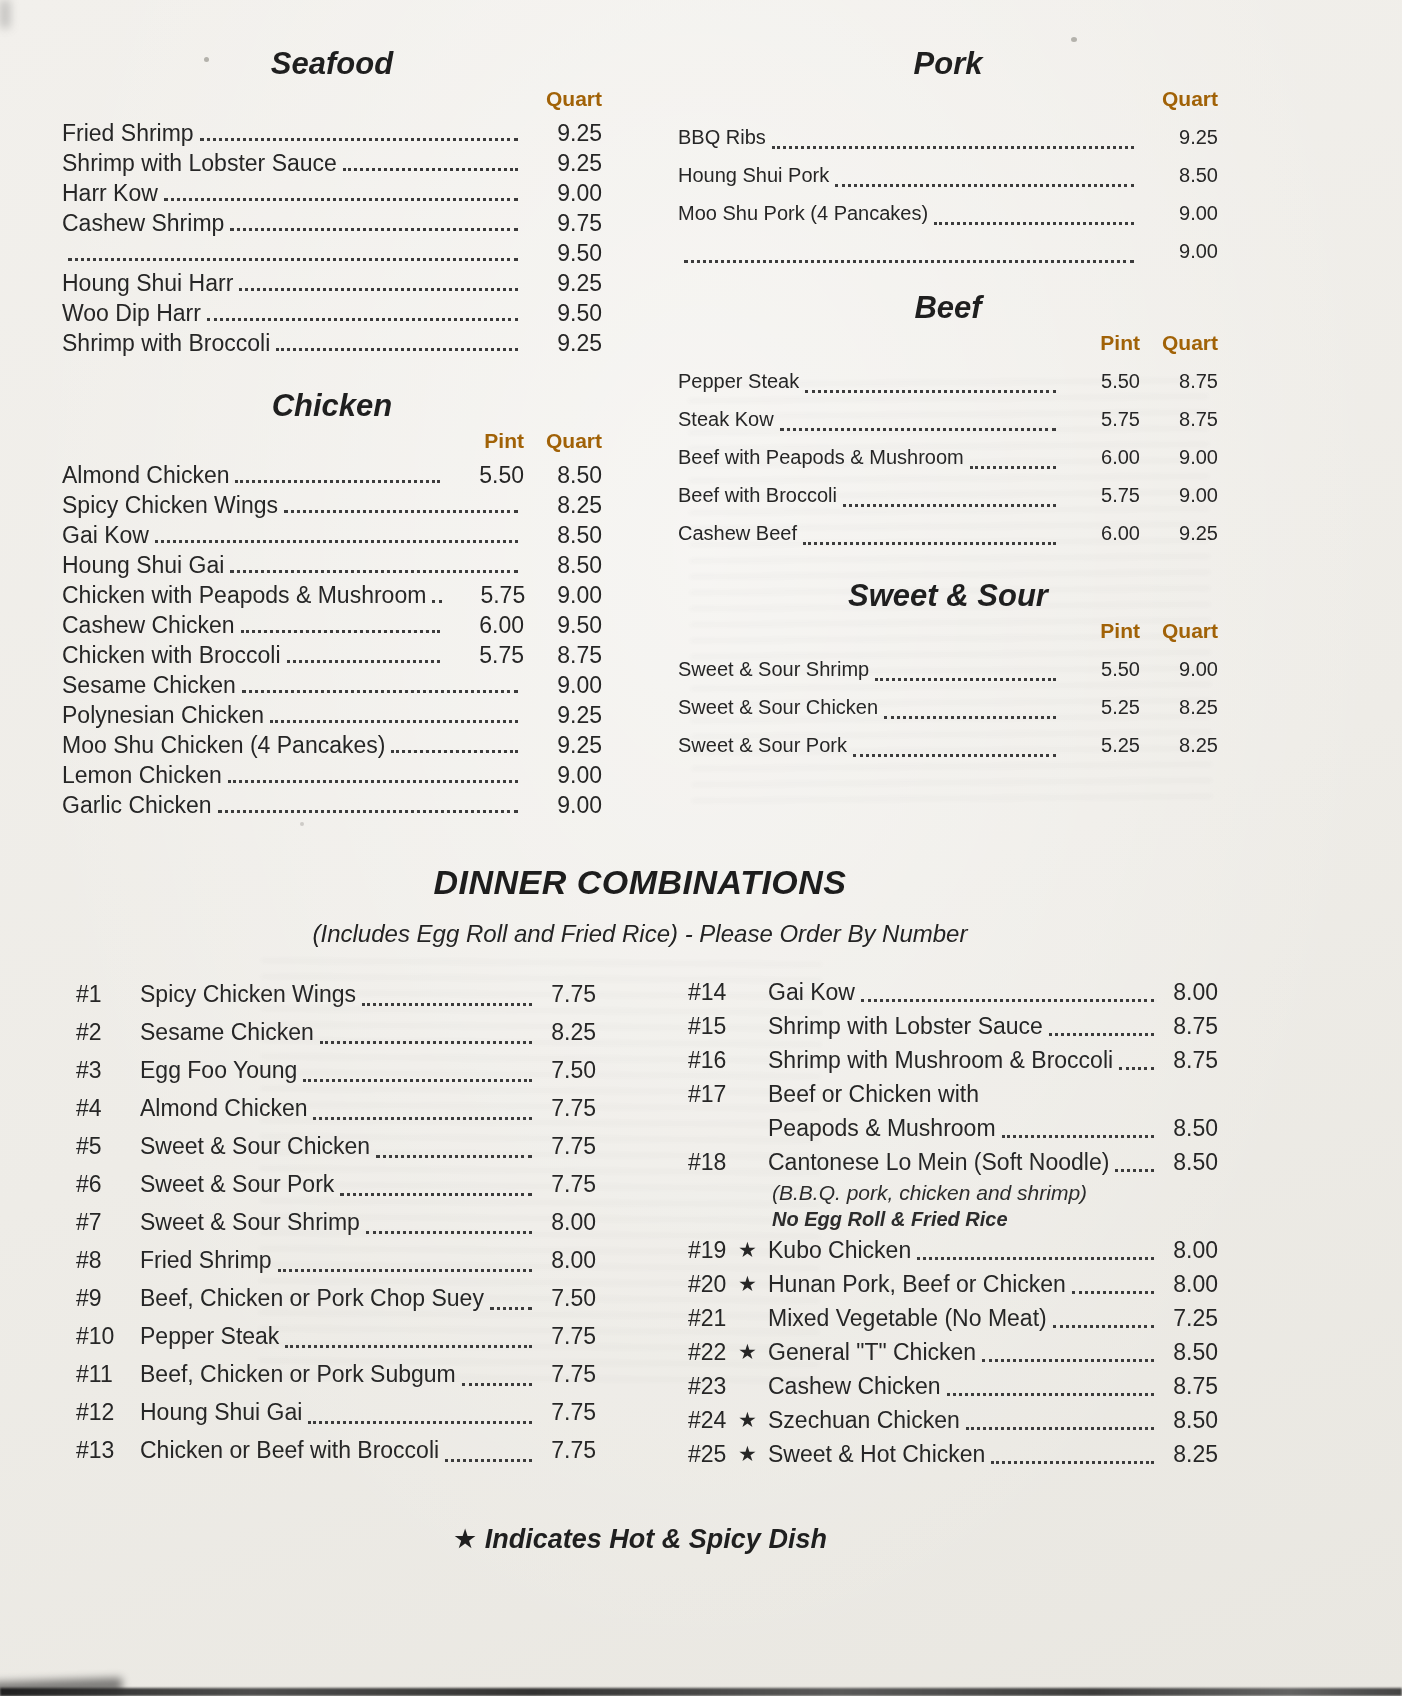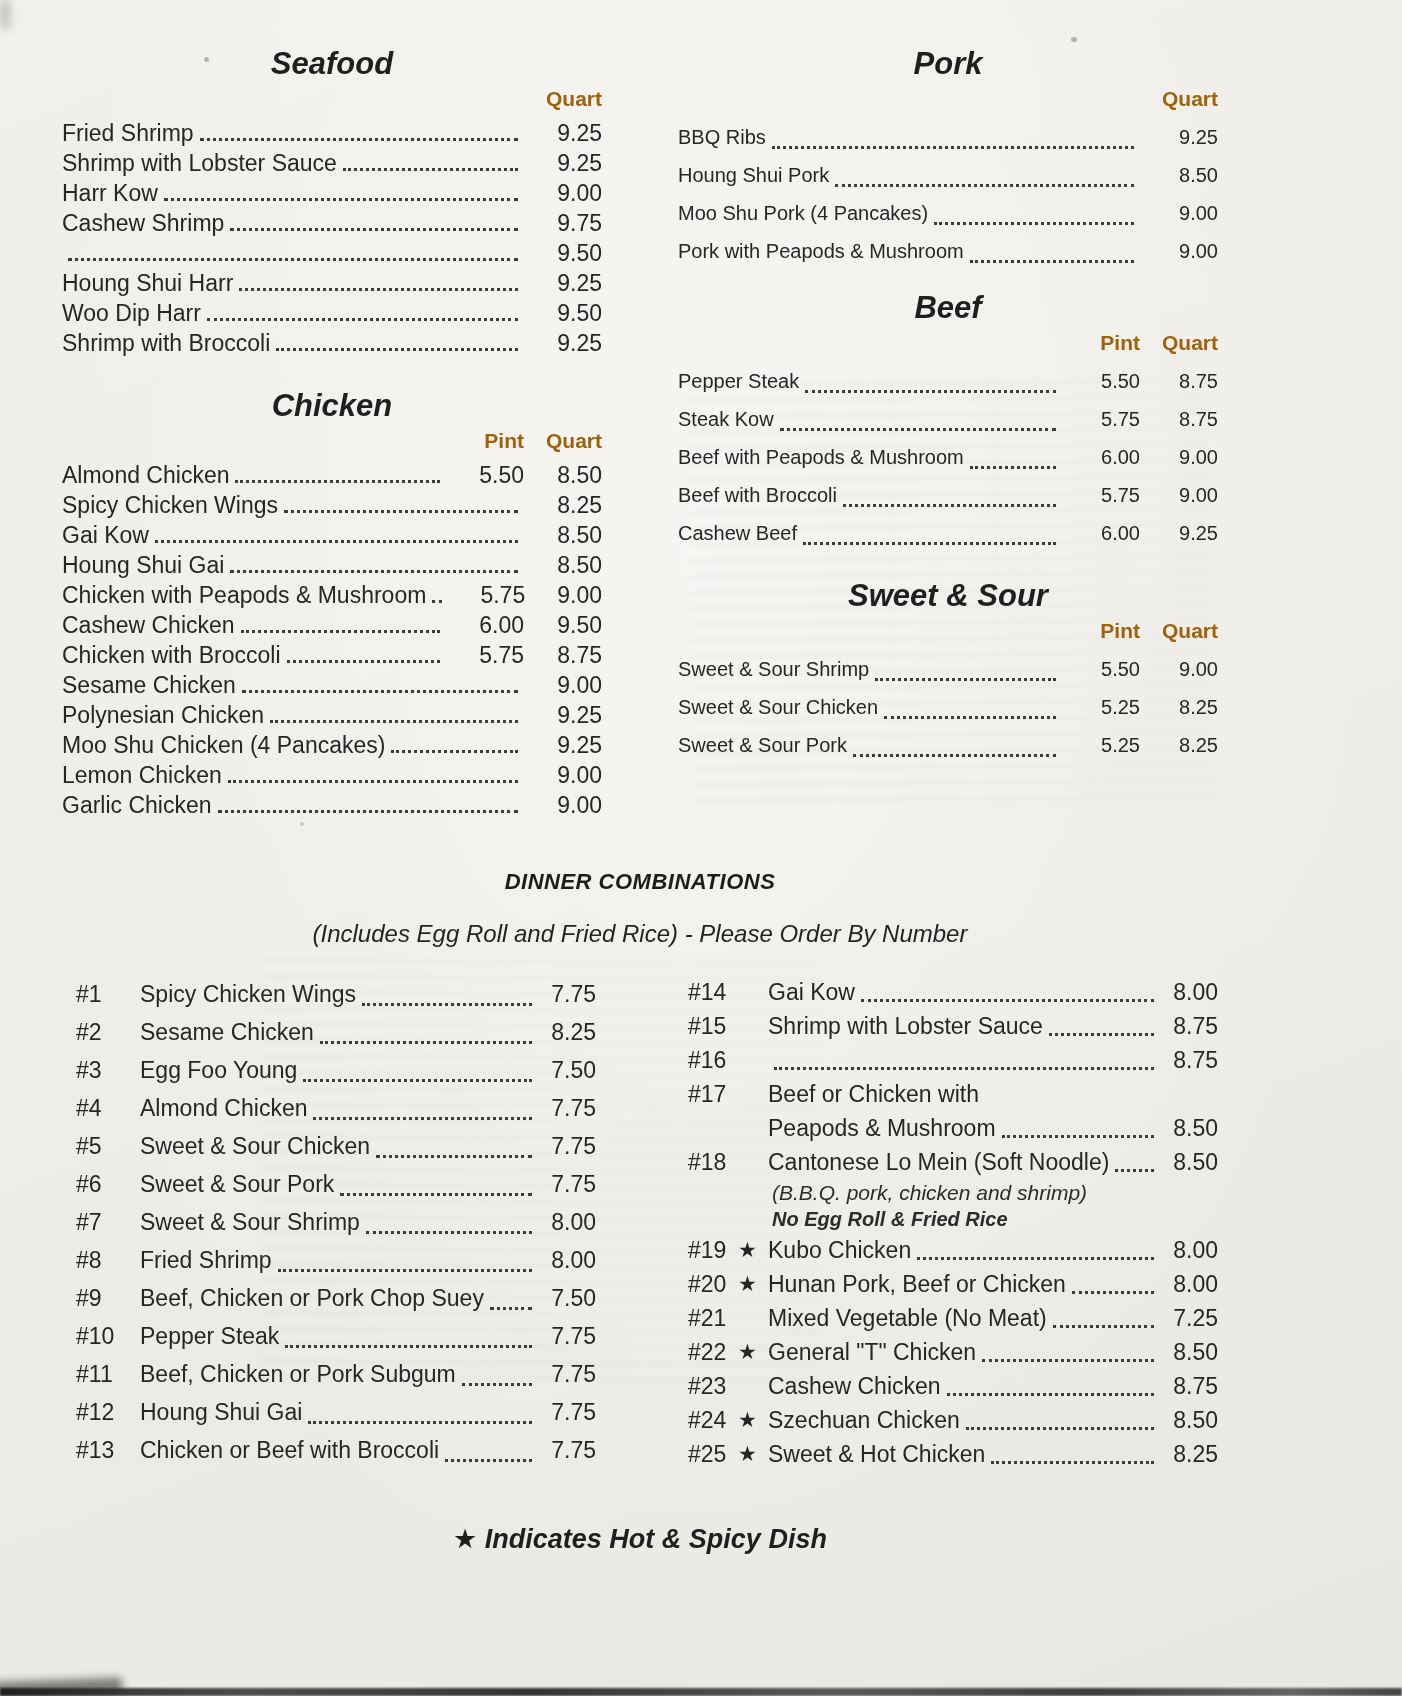--- a/index.html
+++ b/index.html
@@ -36,21 +36,21 @@
   .left-top .menu-row { line-height: 30px; }
   .right-top .menu-row { line-height: 38px; font-size: 20px; }
   .item-name { white-space: nowrap; }
   .dots { flex: 1; border-bottom: 3px dotted #3c3c3c; margin: 0 6px 7px 6px; min-width: 10px; }
   .price { width: 78px; text-align: right; }
 
   .item-note { font-style: italic; font-size: 21px; line-height: 28px; padding-left: 52px; color: #2c2c2c; }
 
   .dinner { margin-top: 42px; }
   .dinner-title {
-    text-align: center; font-size: 22px; font-weight: 700; font-style: italic;
+    text-align: center; font-size: 34px; font-weight: 700; font-style: italic;
     line-height: 40px; margin: 17px; color: #1d1d1d; letter-spacing: 0.5px;
   }
   .dinner-sub { text-align: center; font-style: italic; font-size: 24px; line-height: 30px; margin-top: 6px; color: #242424; }
 
   .combos { display: grid; grid-template-columns: 520px 530px; column-gap: 92px; margin: 26px 0 0 14px; }
   .combos .menu-row { font-size: 23px; }
   .combos-left .menu-row { line-height: 38px; }
   .combos-right .menu-row { line-height: 34px; }
   .combo-num { width: 64px; flex: none; }
   .combos-right .combo-num { width: 50px; }
@@ -237,21 +237,20 @@
               <span class="item-name">Houng Shui Pork</span>
               <span class="dots"></span>
               <span class="price">8.50</span>
             </div>
             <div class="menu-row">
               <span class="item-name">Moo Shu Pork (4 Pancakes)</span>
               <span class="dots"></span>
               <span class="price">9.00</span>
             </div>
             <div class="menu-row">
-              <span class="item-name">Pork with Peapods &amp; Mushroom</span>
               <span class="dots"></span>
               <span class="price">9.00</span>
             </div>
           </div>
       </section>
 
       <section class="mt-beef">
         <h2 class="section-title">Beef</h2>
         <div class="col-heads">
           <span class="ph">Pint</span>
@@ -417,20 +416,21 @@
           <div class="menu-row">
             <span class="combo-num">#15</span>
             <span class="star-cell"></span>
             <span class="item-name">Shrimp with Lobster Sauce</span>
             <span class="dots"></span>
             <span class="price">8.75</span>
           </div>
           <div class="menu-row">
             <span class="combo-num">#16</span>
             <span class="star-cell"></span>
+            <span class="item-name">Shrimp with Mushroom &amp; Broccoli</span>
             <span class="dots"></span>
             <span class="price">8.75</span>
           </div>
           <div class="menu-row">
             <span class="combo-num">#17</span>
             <span class="star-cell"></span>
             <span class="item-name">Beef or Chicken with</span>
           </div>
           <div class="menu-row">
             <span class="combo-num"></span>

